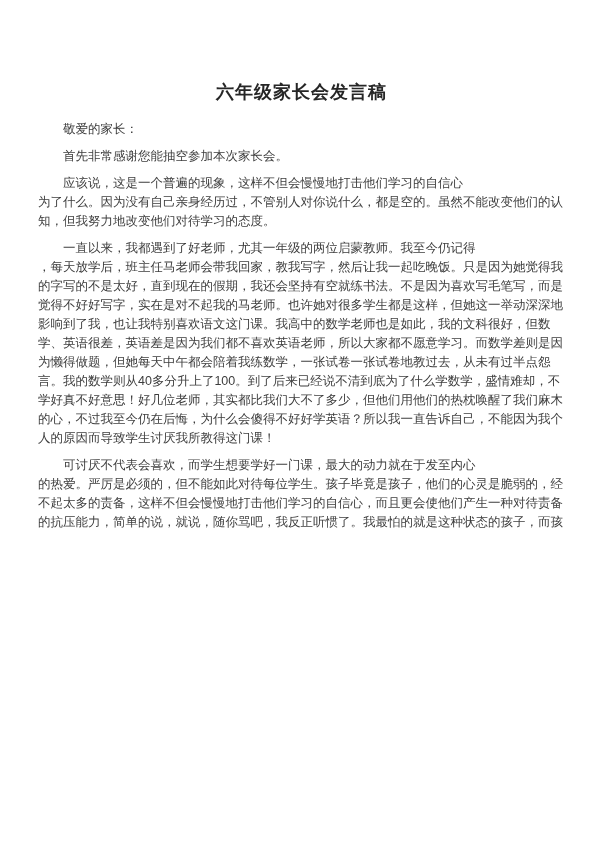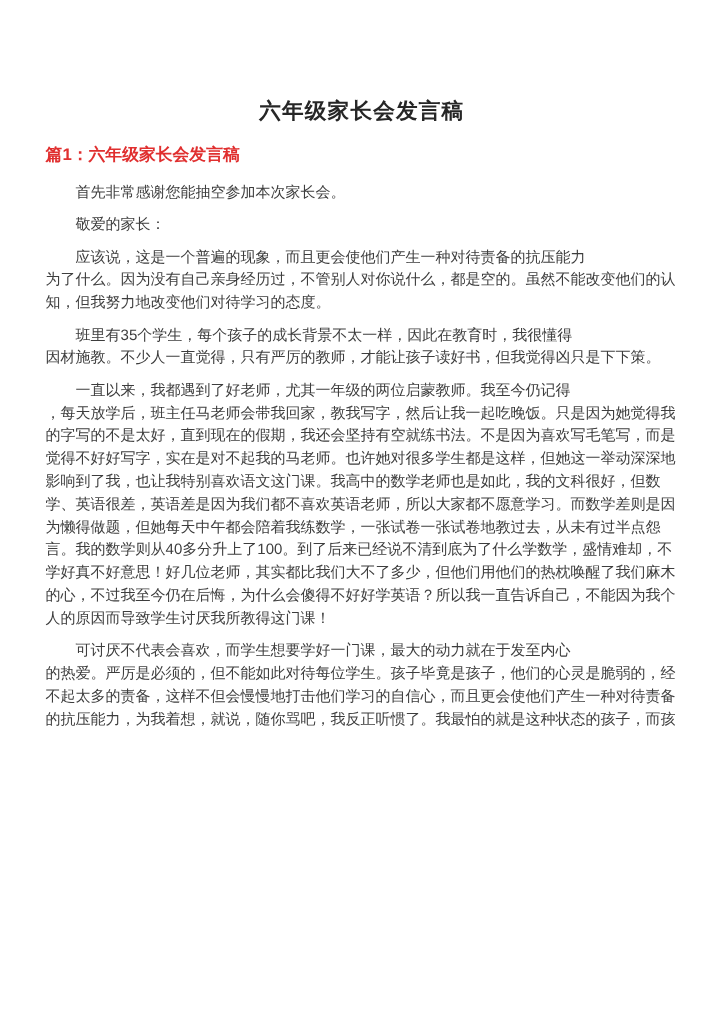--- a/index.html
+++ b/index.html
@@ -40,27 +40,24 @@
     word-break: break-all;
     margin-bottom: 8px;
   }
 </style>
 </head>
 <body>
 
 <div class="page">
   <div class="content">
     <h1 class="doc-title">六年级家长会发言稿</h1>
-    <h2 class="section-heading">篇1：六年级家长会发言稿</h2>
     <div class="body-text">
+      <p>敬爱的家长：</p>
       <p>首先非常感谢您能抽空参加本次家长会。</p>
-      <p>敬爱的家长：</p>
-      <p>应该说，这是一个普遍的现象，而且更会使他们产生一种对待责备的抗压能力
+      <p>应该说，这是一个普遍的现象，这样不但会慢慢地打击他们学习的自信心
 为了什么。因为没有自己亲身经历过，不管别人对你说什么，都是空的。虽然不能改变他们的认知，但我努力地改变他们对待学习的态度。</p>
-      <p>班里有35个学生，每个孩子的成长背景不太一样，因此在教育时，我很懂得
-因材施教。不少人一直觉得，只有严厉的教师，才能让孩子读好书，但我觉得凶只是下下策。</p>
       <p>一直以来，我都遇到了好老师，尤其一年级的两位启蒙教师。我至今仍记得
 ，每天放学后，班主任马老师会带我回家，教我写字，然后让我一起吃晚饭。只是因为她觉得我的字写的不是太好，直到现在的假期，我还会坚持有空就练书法。不是因为喜欢写毛笔写，而是觉得不好好写字，实在是对不起我的马老师。也许她对很多学生都是这样，但她这一举动深深地影响到了我，也让我特别喜欢语文这门课。我高中的数学老师也是如此，我的文科很好，但数学、英语很差，英语差是因为我们都不喜欢英语老师，所以大家都不愿意学习。而数学差则是因为懒得做题，但她每天中午都会陪着我练数学，一张试卷一张试卷地教过去，从未有过半点怨言。我的数学则从40多分升上了100。到了后来已经说不清到底为了什么学数学，盛情难却，不学好真不好意思！好几位老师，其实都比我们大不了多少，但他们用他们的热枕唤醒了我们麻木的心，不过我至今仍在后悔，为什么会傻得不好好学英语？所以我一直告诉自己，不能因为我个人的原因而导致学生讨厌我所教得这门课！</p>
       <p>可讨厌不代表会喜欢，而学生想要学好一门课，最大的动力就在于发至内心
-的热爱。严厉是必须的，但不能如此对待每位学生。孩子毕竟是孩子，他们的心灵是脆弱的，经不起太多的责备，这样不但会慢慢地打击他们学习的自信心，而且更会使他们产生一种对待责备的抗压能力，为我着想，就说，随你骂吧，我反正听惯了。我最怕的就是这种状态的孩子，而孩</p>
+的热爱。严厉是必须的，但不能如此对待每位学生。孩子毕竟是孩子，他们的心灵是脆弱的，经不起太多的责备，这样不但会慢慢地打击他们学习的自信心，而且更会使他们产生一种对待责备的抗压能力，简单的说，就说，随你骂吧，我反正听惯了。我最怕的就是这种状态的孩子，而孩</p>
     </div>
   </div>
 </div>
 
 </body></html>

